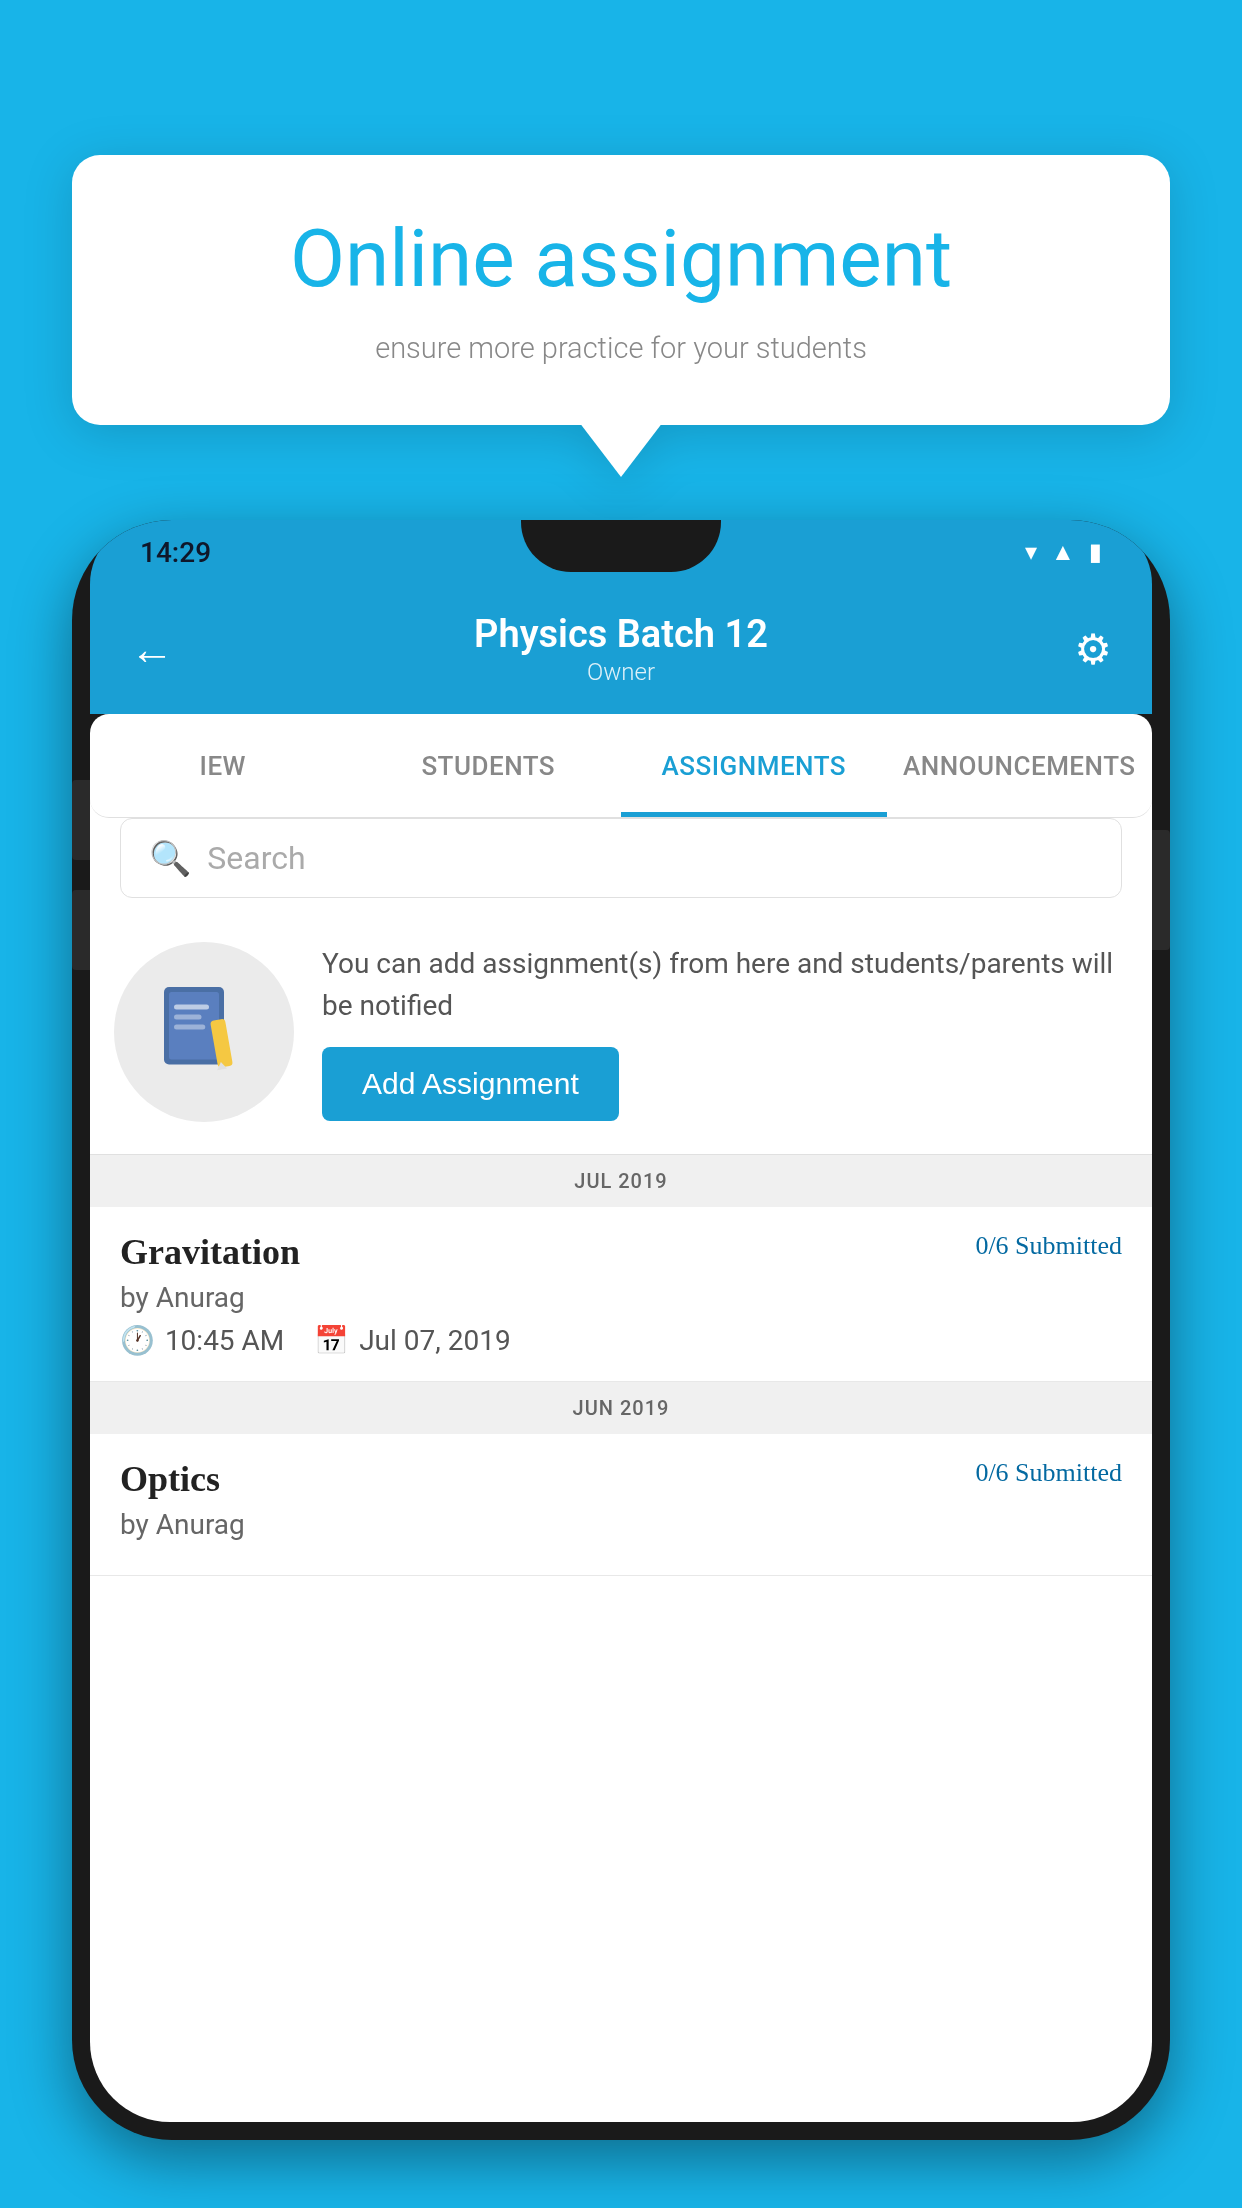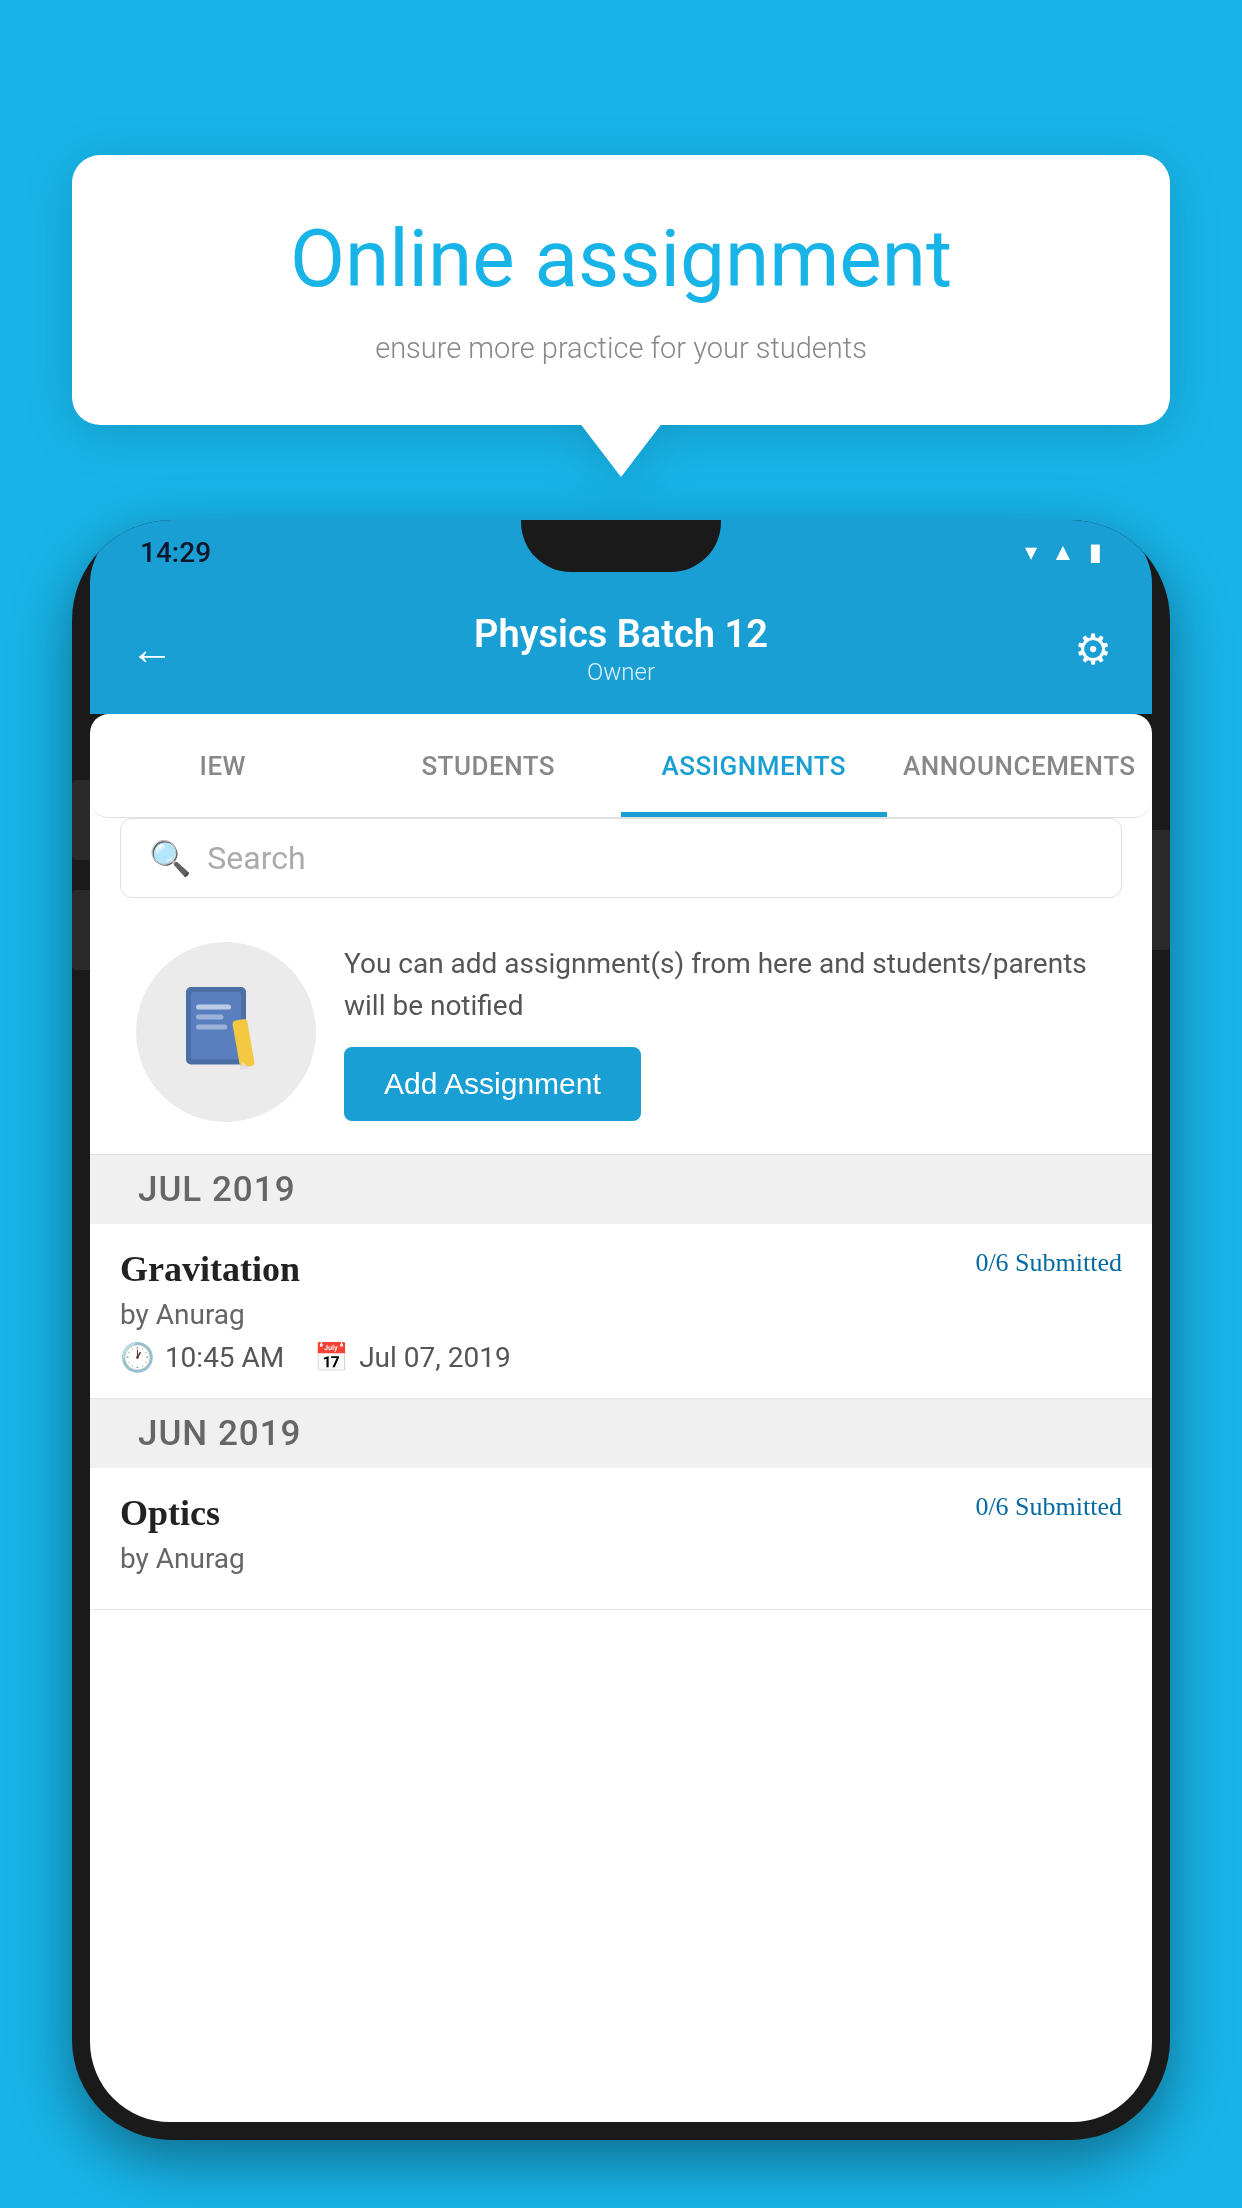--- a/index.html
+++ b/index.html
@@ -241,21 +241,21 @@
 
     .search-placeholder {
       font-size: 32px;
       color: #aaa;
     }
 
     
     .assignment-promo {
       display: flex;
       align-items: center;
-      padding: 24px 30px 32px 46px;
+      padding: 24px 30px 32px 24px;
       gap: 28px;
       background: white;
       border-bottom: 1px solid #e0e0e0;
     }
 
     .assignment-icon-circle {
       width: 180px;
       height: 180px;
       border-radius: 50%;
       background: #ebebeb;
@@ -289,24 +289,25 @@
       padding: 20px 40px;
       font-size: 30px;
       font-weight: 500;
       cursor: pointer;
     }
 
     
     .month-header {
       background: #f0f0f0;
       padding: 14px 48px;
-      font-size: 35px;
+      font-size: 20px;
       color: #666;
       font-weight: 500;
       letter-spacing: 1px;
+      text-align: center;
     }
 
     
     .assignment-item {
       background: white;
       padding: 24px 30px;
       border-bottom: 1px solid #e8e8e8;
     }
 
     .assignment-item-header {

